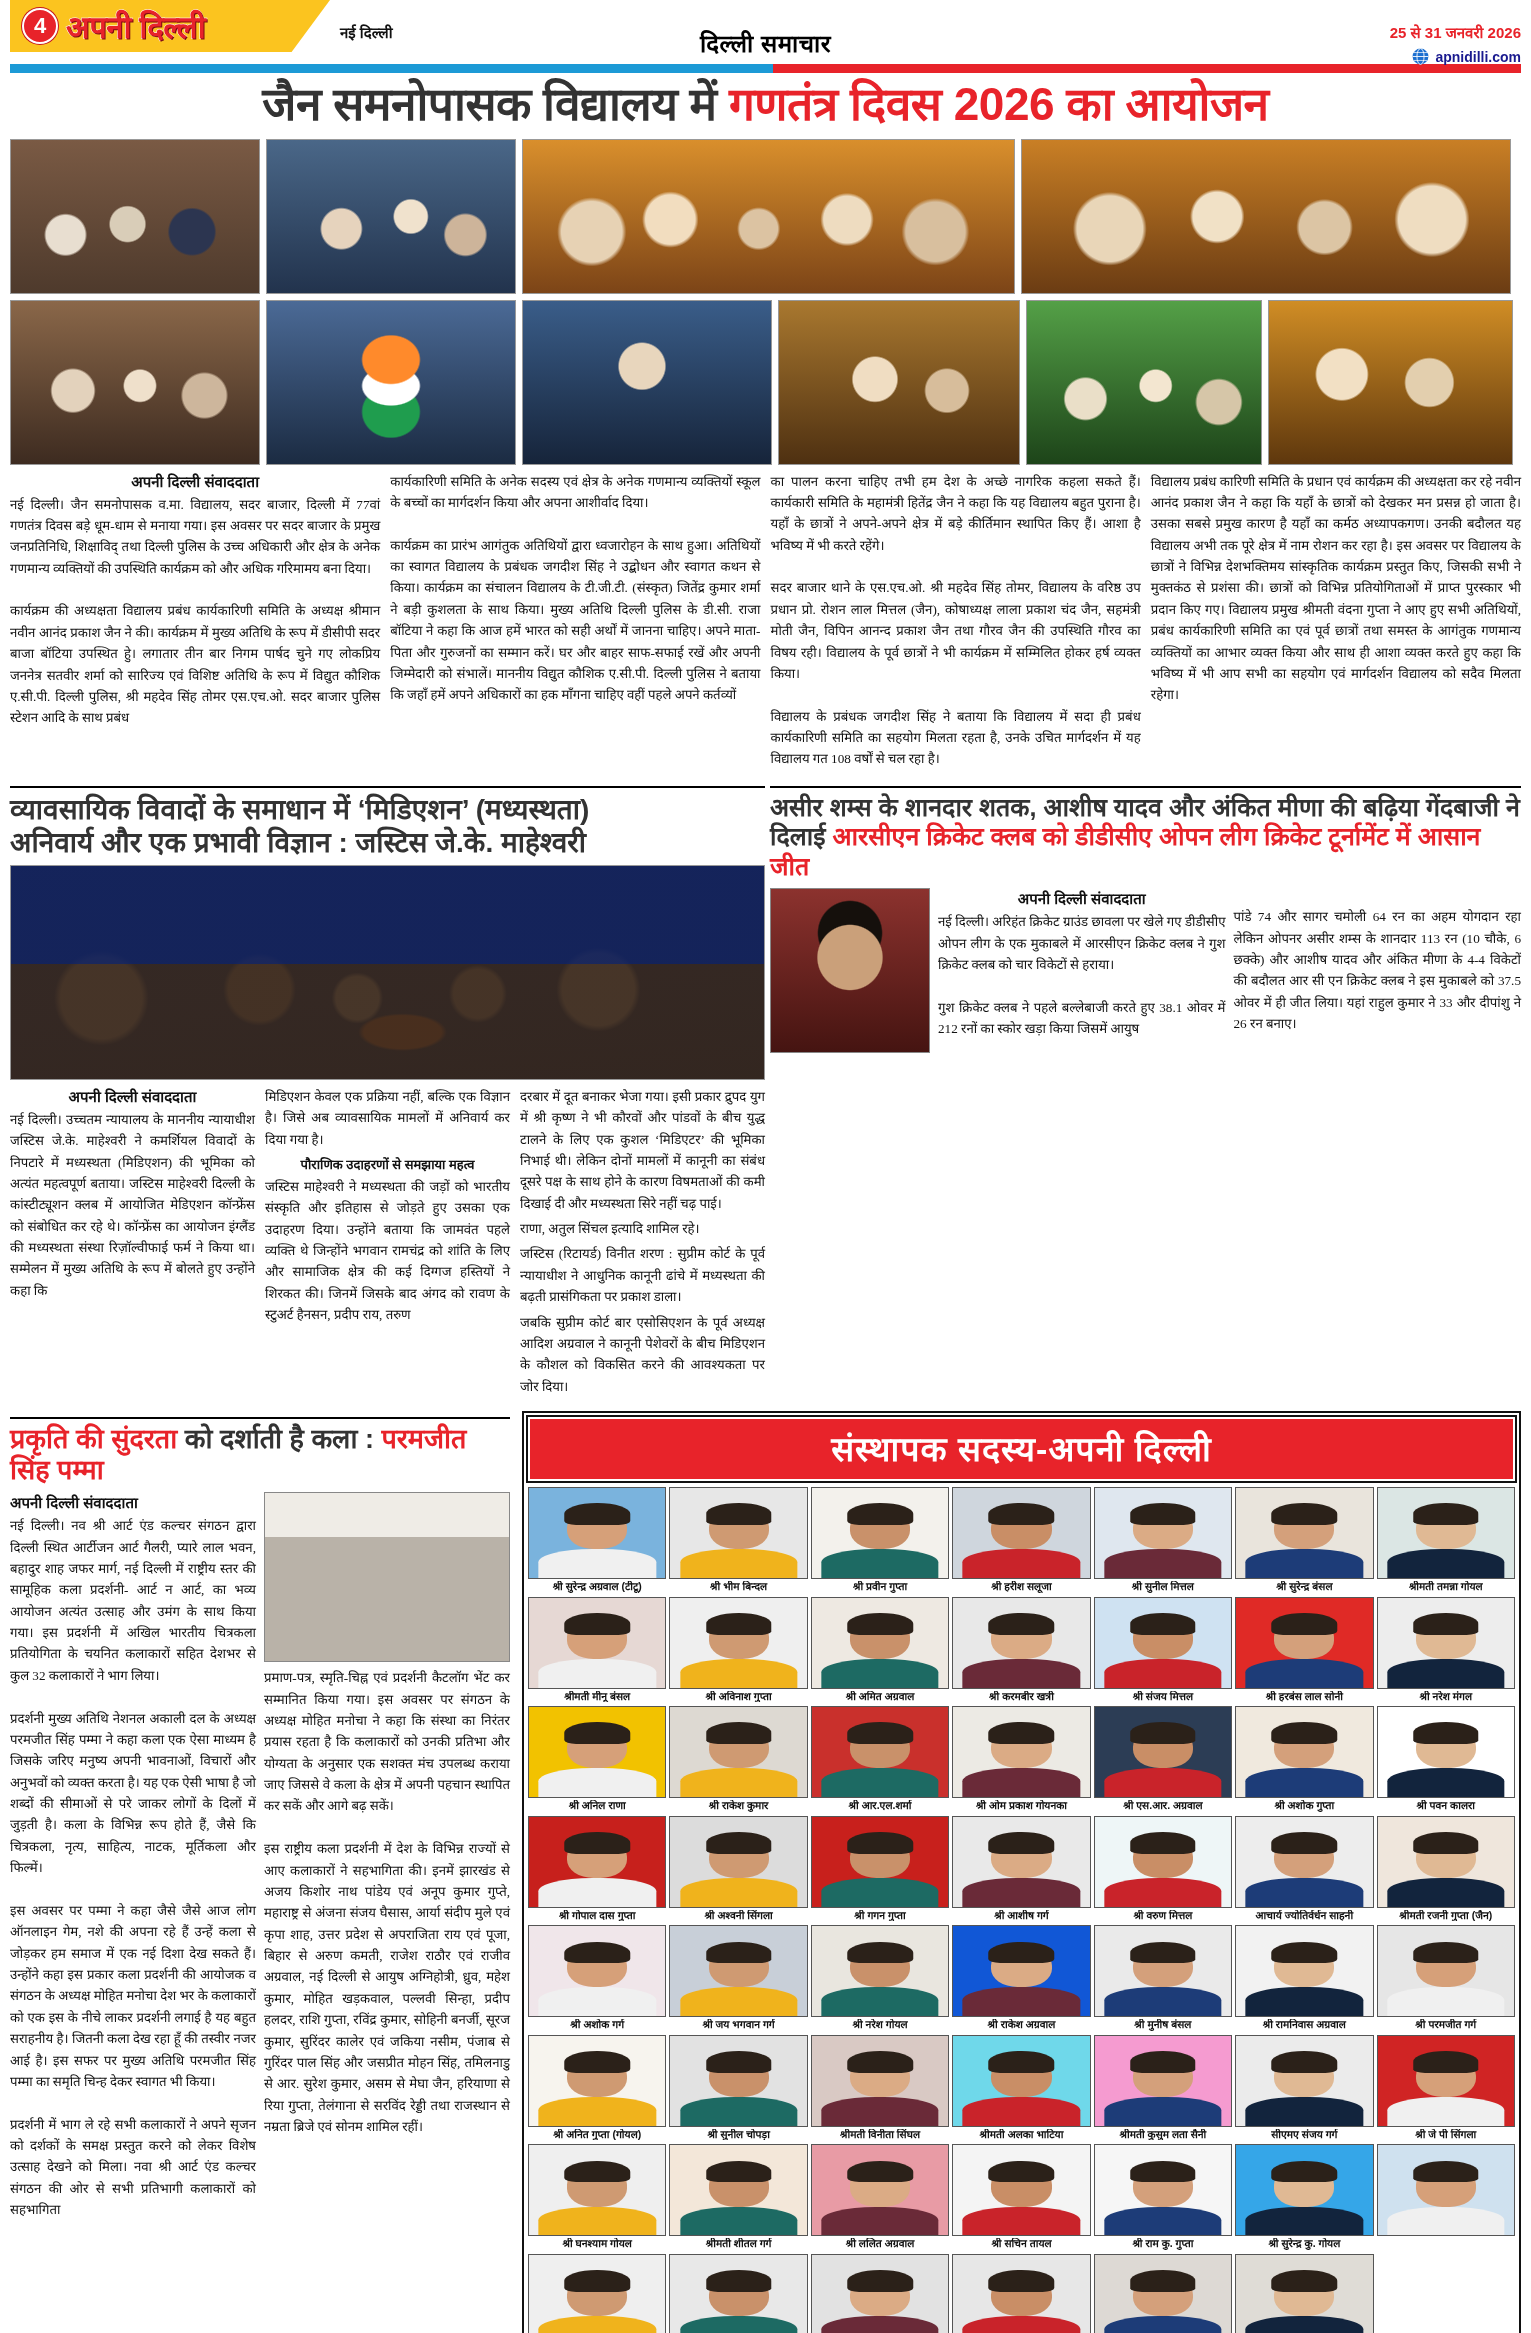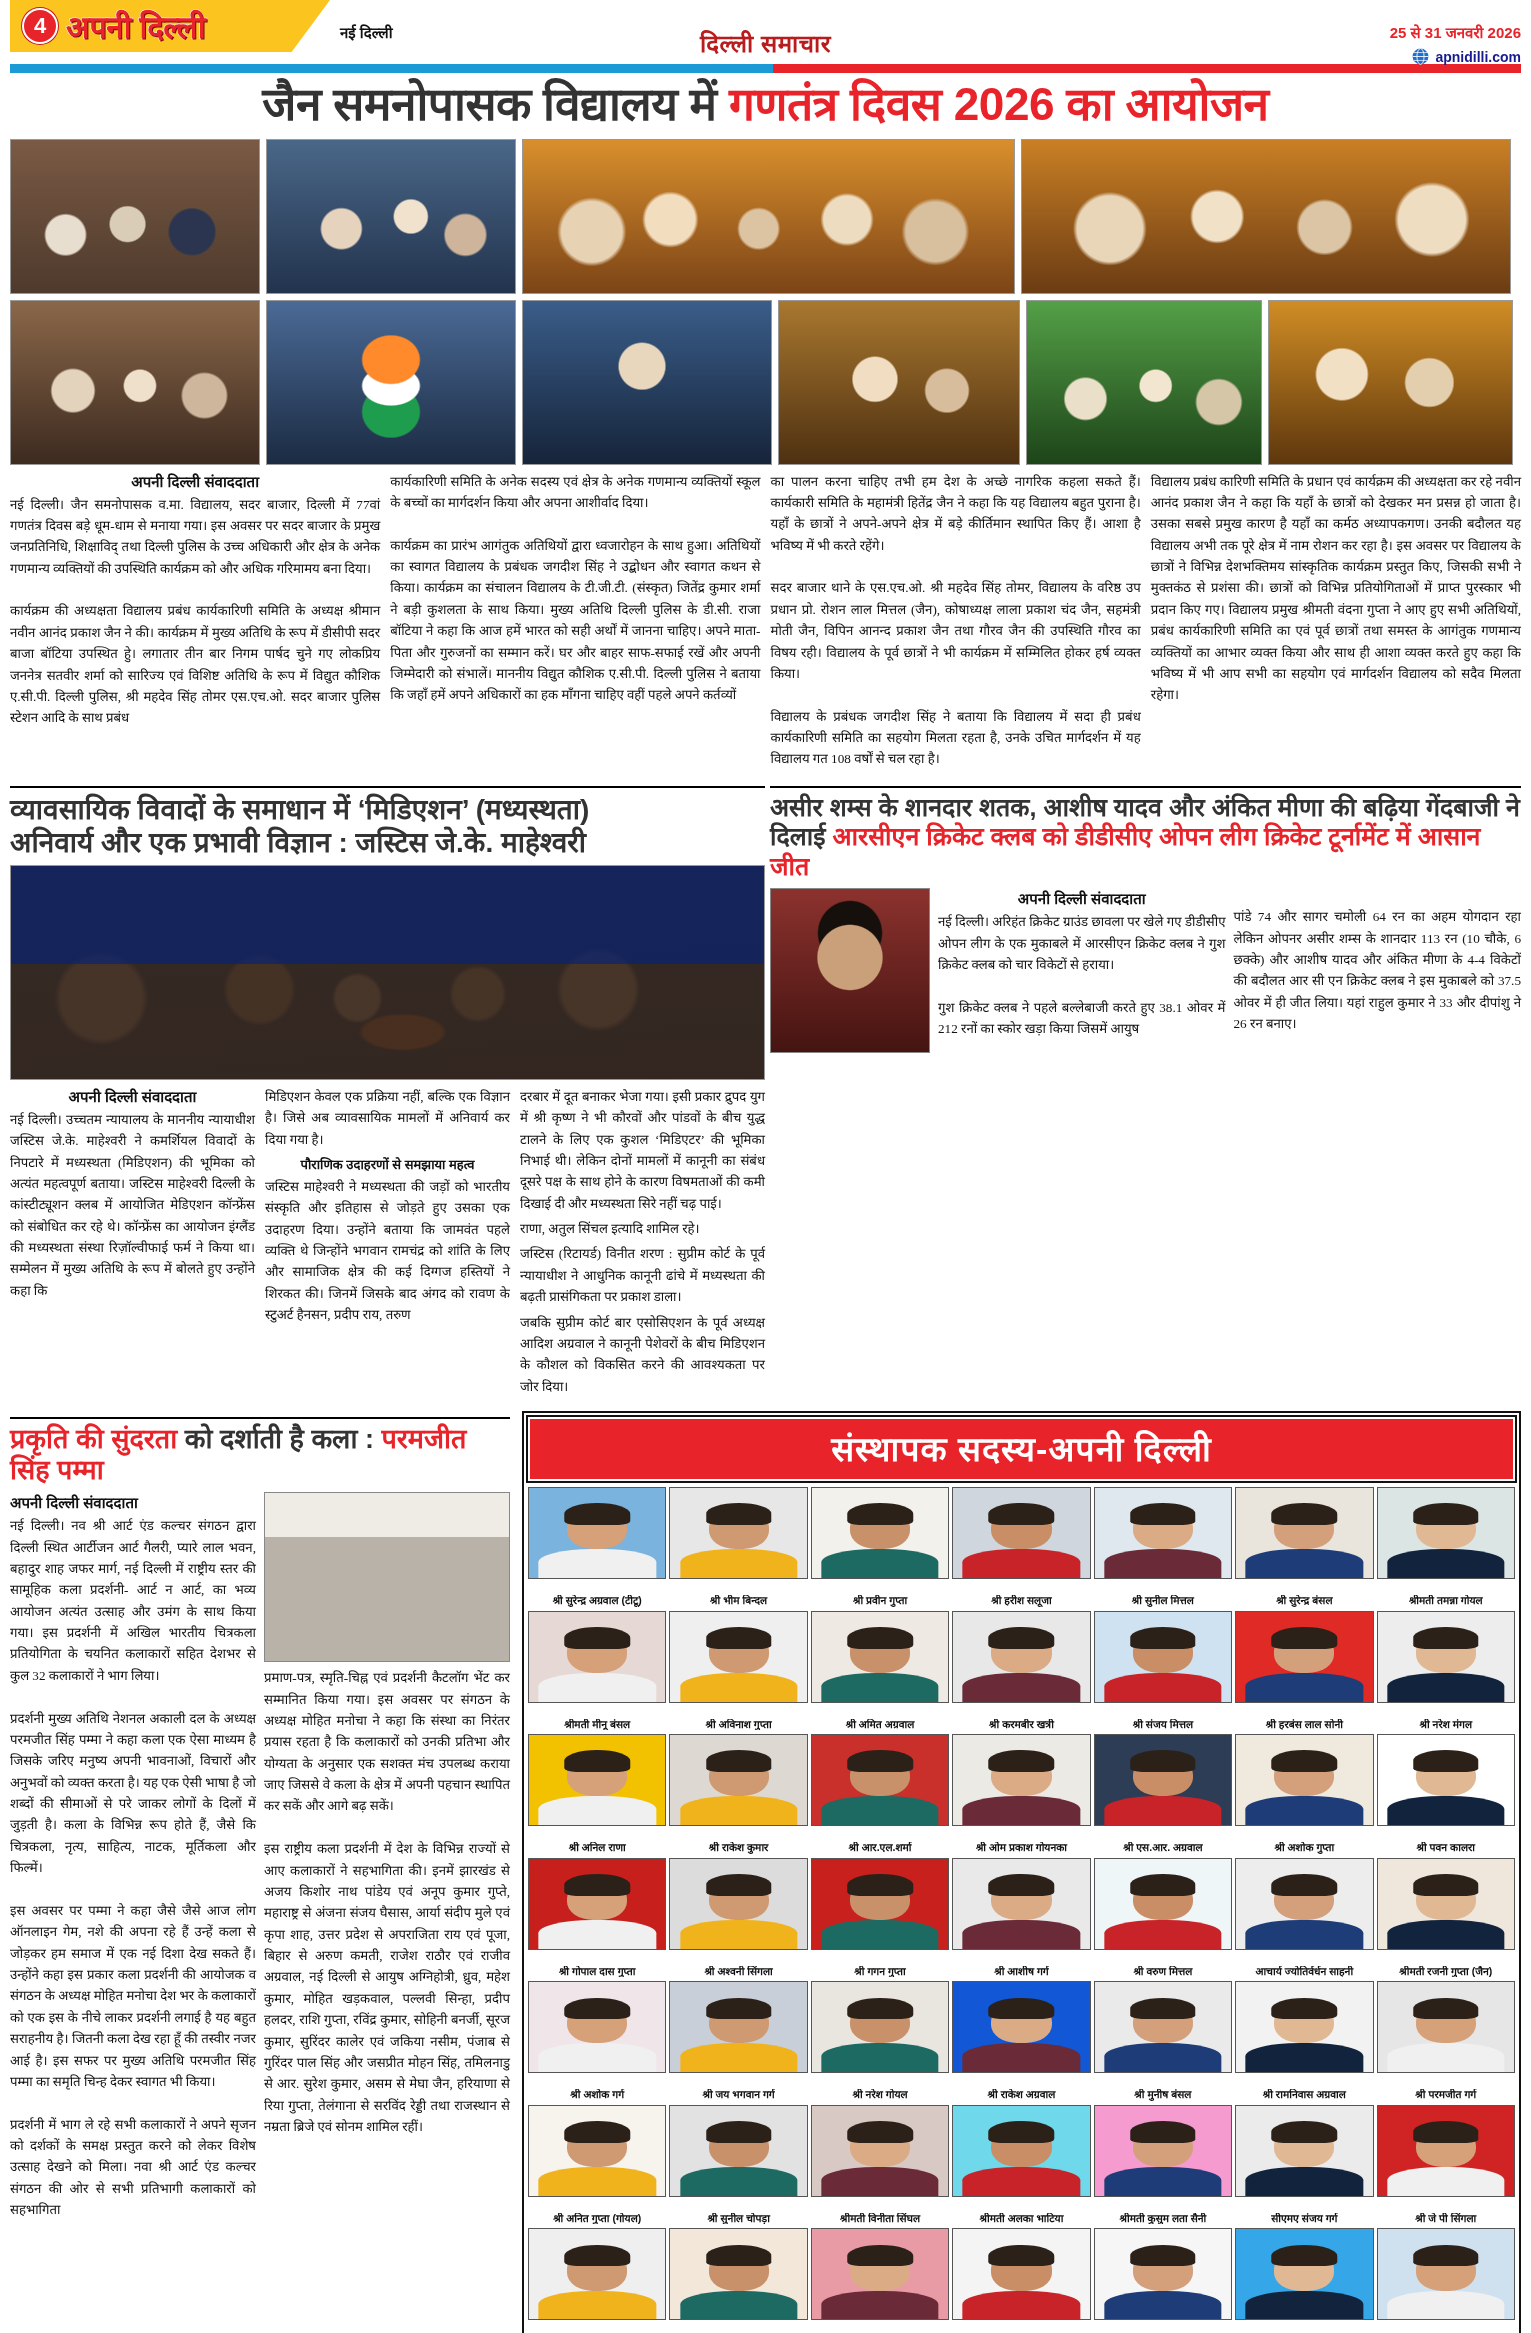--- a/index.html
+++ b/index.html
@@ -39,21 +39,21 @@
     text-shadow: 1px 1px 0 #7a0d11;
     text-align: right;
   }
   .city-label {
     font-size:15px; font-weight:bold; margin-left:10px; margin-top:22px;
     font-family:"Liberation Sans", sans-serif;
   }
   .center-title {
     position:absolute; left:0; right:0; top:26px;
     text-align:center;
-    font-size:24px; font-weight:bold; color:#b91c1c;
+    font-size:24px; font-weight:bold; color:#000000;
     font-family:"Liberation Sans", sans-serif;
     letter-spacing:0.5px;
   }
   .date-block { position:absolute; right:0; top:22px; text-align:right; }
   .date-txt {
     font-size:15px; font-weight:bold; color:#E8232A;
     font-family:"Liberation Sans", sans-serif;
   }
   .site-row { display:flex; align-items:center; justify-content:flex-end; gap:5px; margin-top:5px; }
   .globe { width:19px; height:19px; }
@@ -116,21 +116,21 @@
     font-family:"Liberation Sans", sans-serif;
     letter-spacing:1px;
   }
   .f-grid { display:grid; grid-template-columns:repeat(7,1fr); gap:4px 3px; }
   .f-cell { text-align:center; }
   .f-photo {
     width:100%; height:92px; border:1px solid #555;
     background:#cfcfcf; overflow:hidden; position:relative;
   }
   .f-name {
-    font-size:10.5px; font-weight:bold; margin-top:16px;
+    font-size:10.5px; font-weight:bold; margin-top:2px;
     font-family:"Liberation Sans", sans-serif;
     line-height:1.1; white-space:nowrap;
     overflow:hidden; text-overflow:clip;
   }
 
   
   .pp-bg { position:absolute; inset:0; }
   .pp-head {
     position:absolute; left:50%; top:22%;
     width:44%; height:46%; transform:translateX(-50%);

